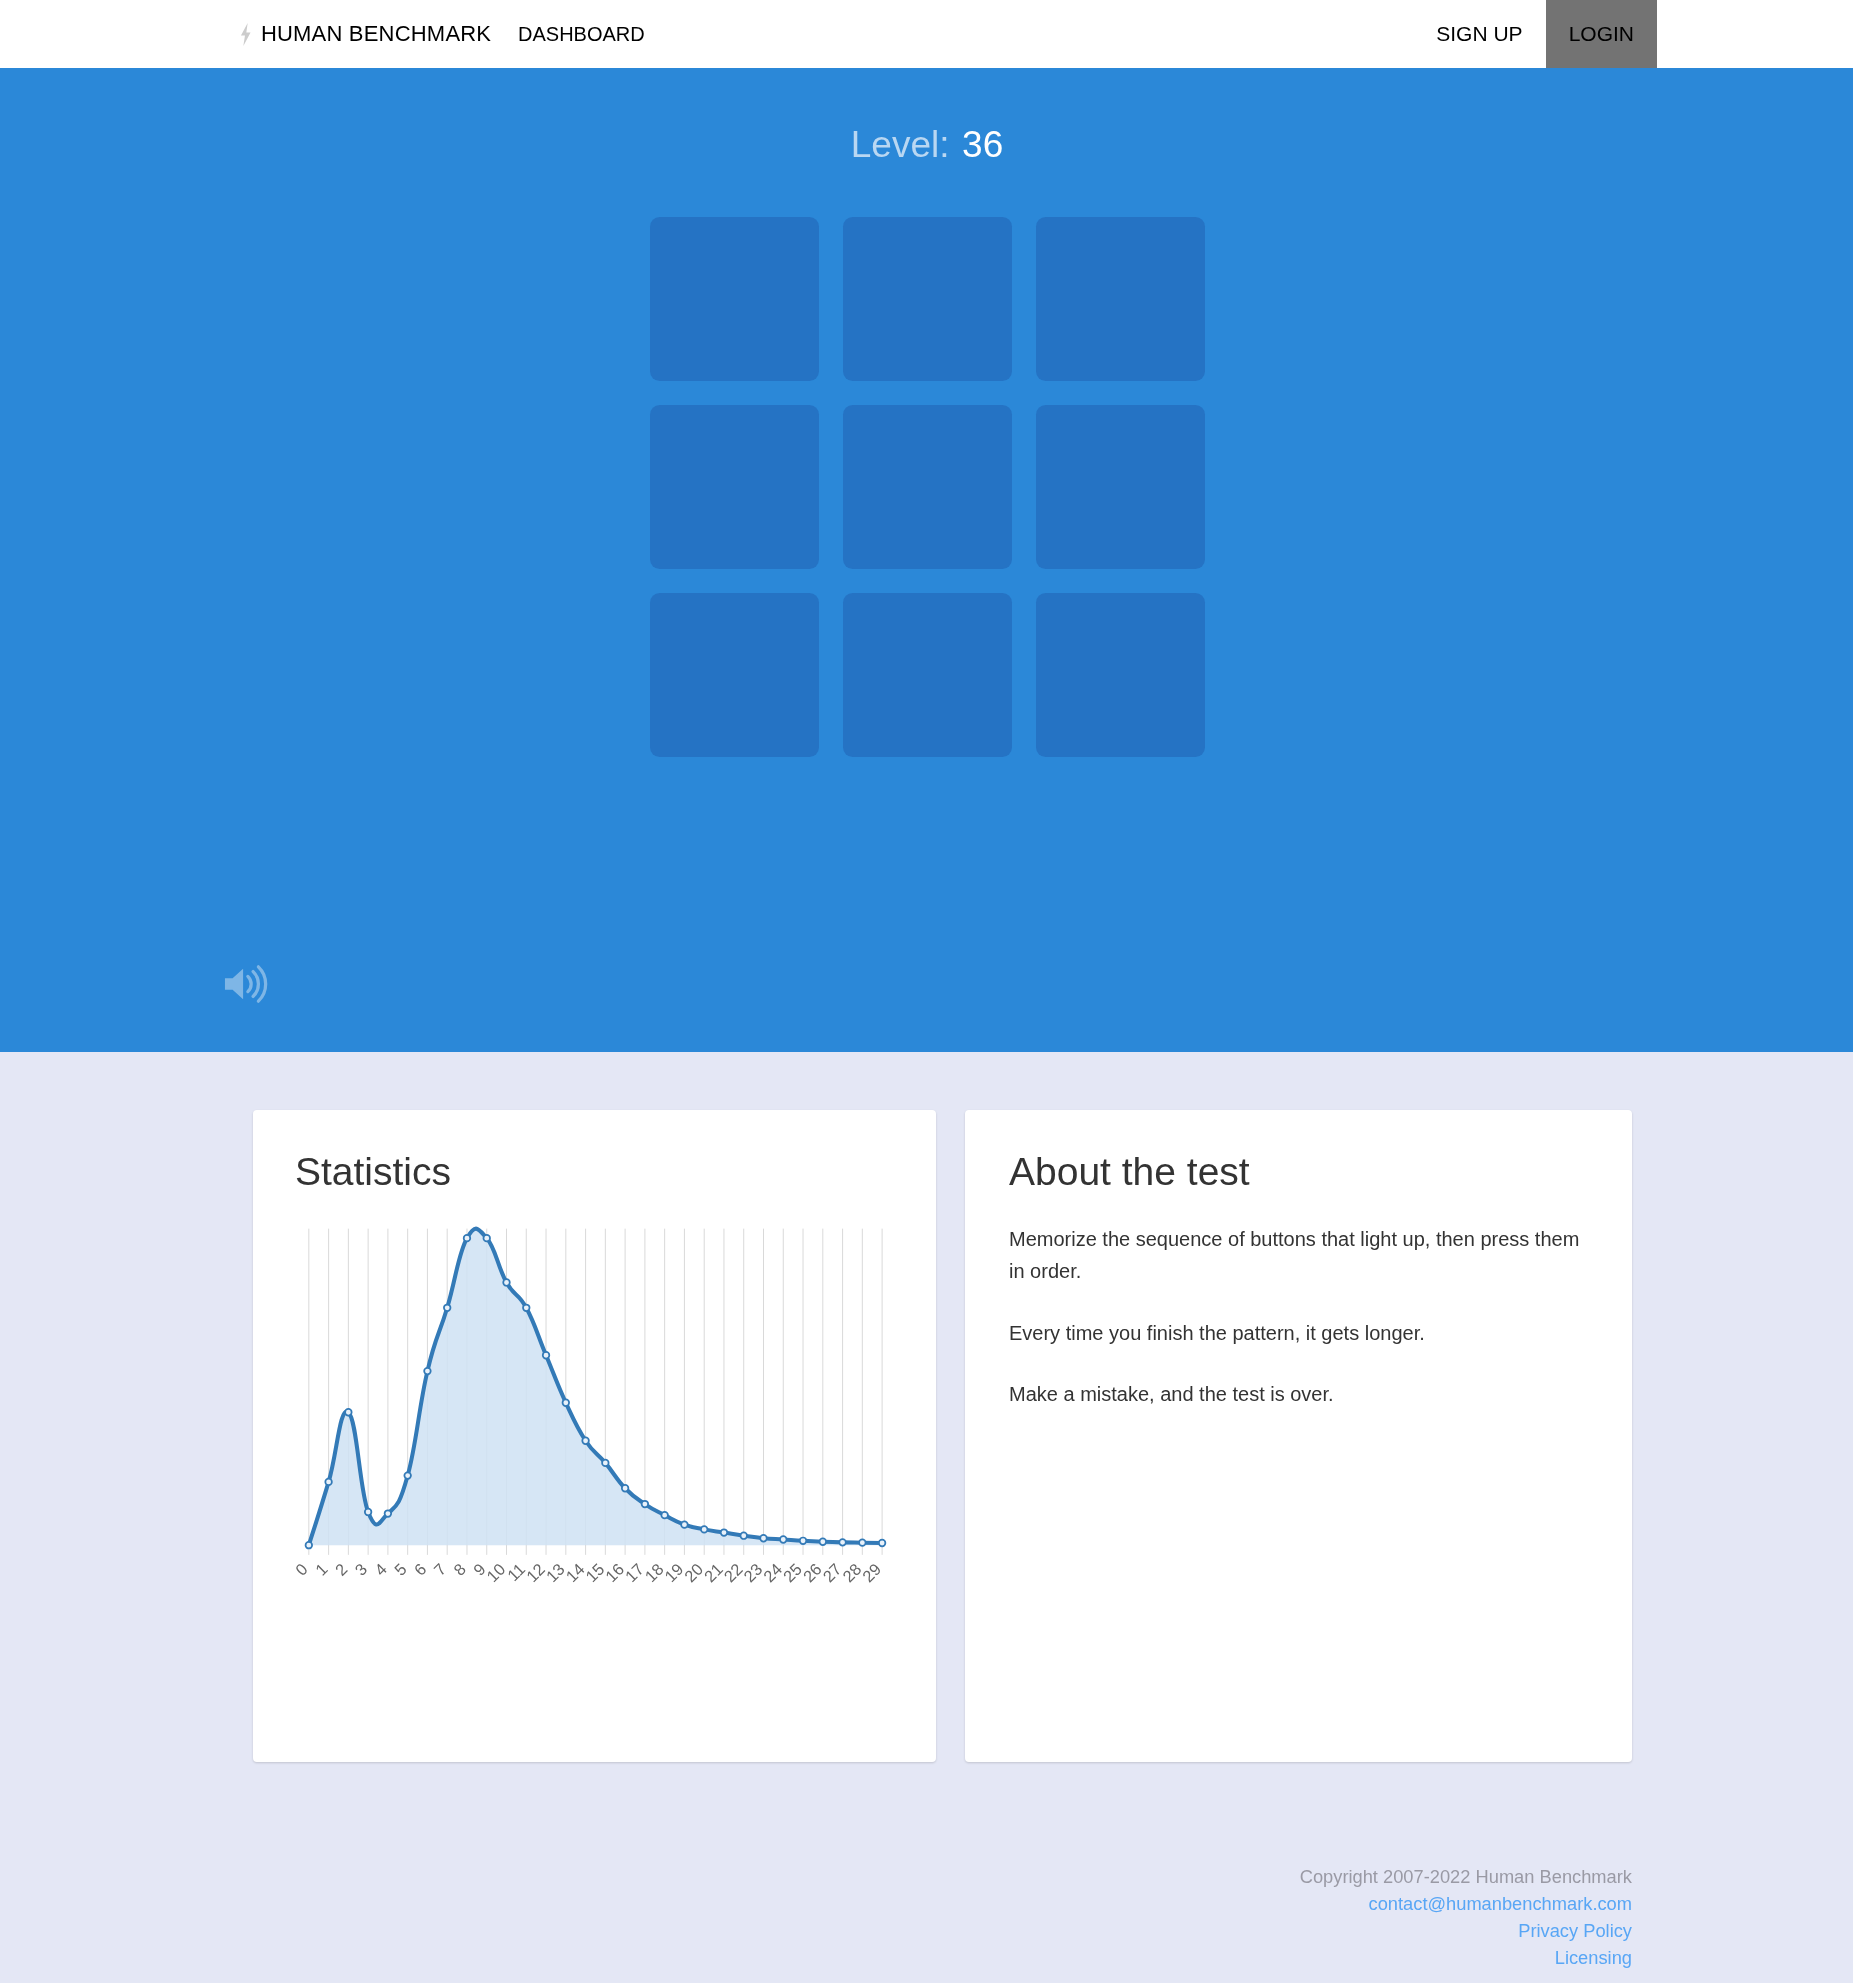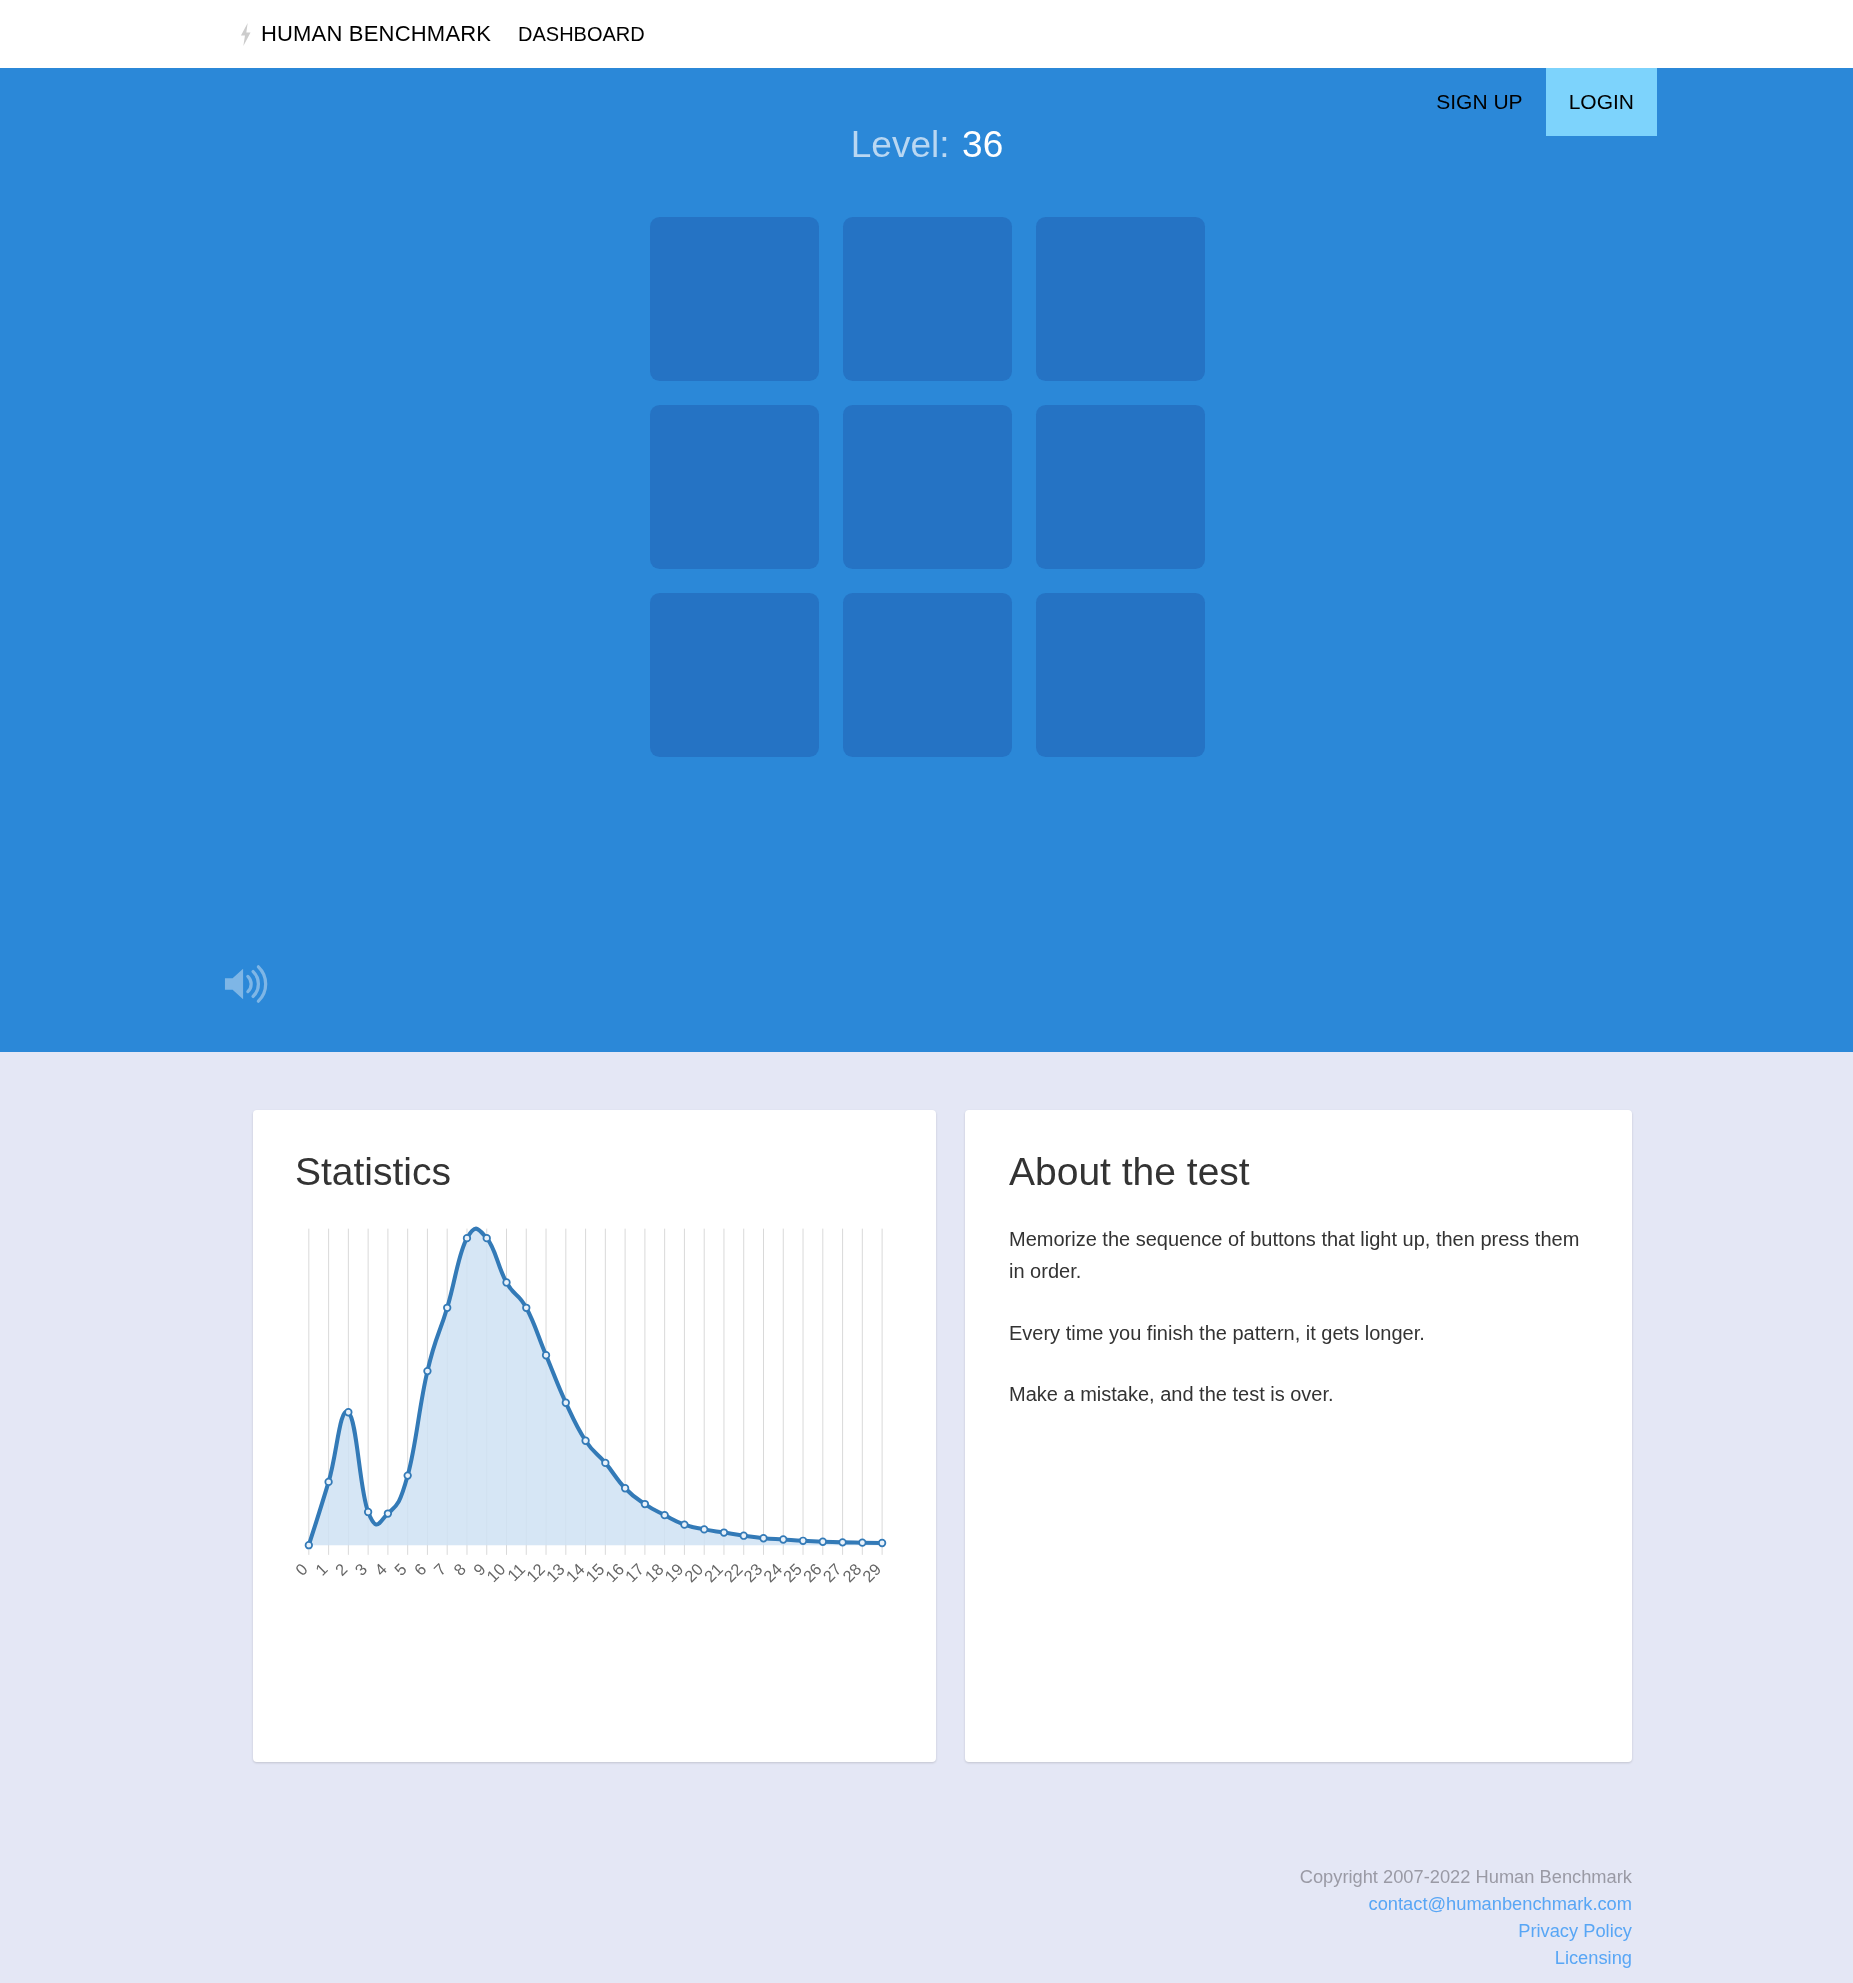--- a/index.html
+++ b/index.html
@@ -13,21 +13,20 @@
   }
 
   
   .navbar {
     height: 68px;
     background: #ffffff;
     display: flex;
     align-items: stretch;
     position: relative;
     z-index: 5;
-    flex-direction: column;
   }
   .nav-left {
     display: flex;
     align-items: center;
     margin-left: 232px;
   }
   .brand {
     display: flex;
     align-items: center;
     height: 68px;
@@ -57,21 +56,21 @@
     text-decoration: none;
     cursor: pointer;
   }
   .nav-right {
     margin-left: auto;
     margin-right: 197px;
     display: flex;
     align-items: stretch;
   }
   .nav-right .nav-link { font-size: 21px; padding: 0 23px; }
-  .nav-link.active { background: #7dd3fc; }
+  .nav-link.active { background: #737373; }
 
   
   .hero {
     background: #2b88d8;
     height: 984px;
     position: relative;
     display: flex;
     flex-direction: column;
     align-items: center;
   }

